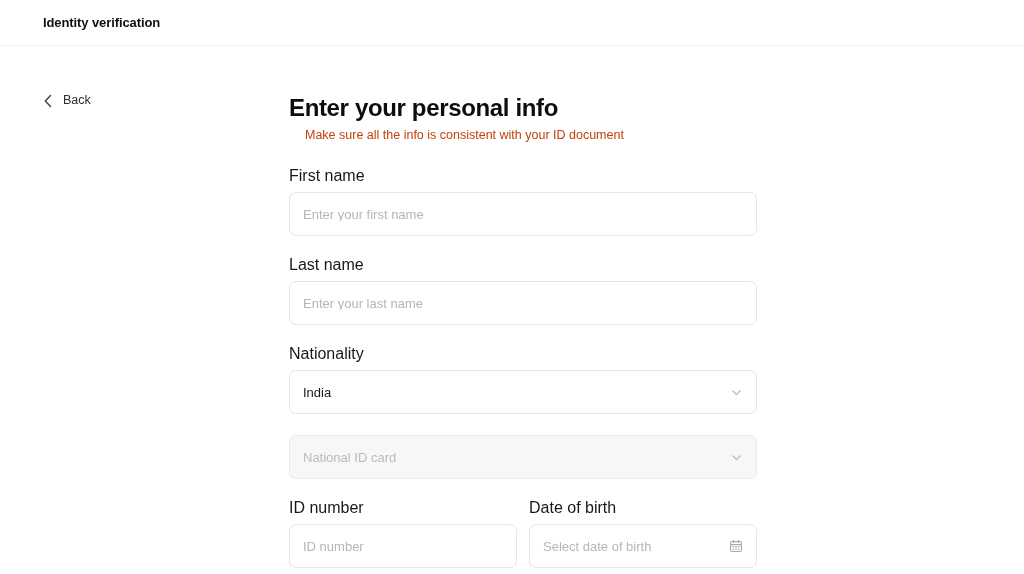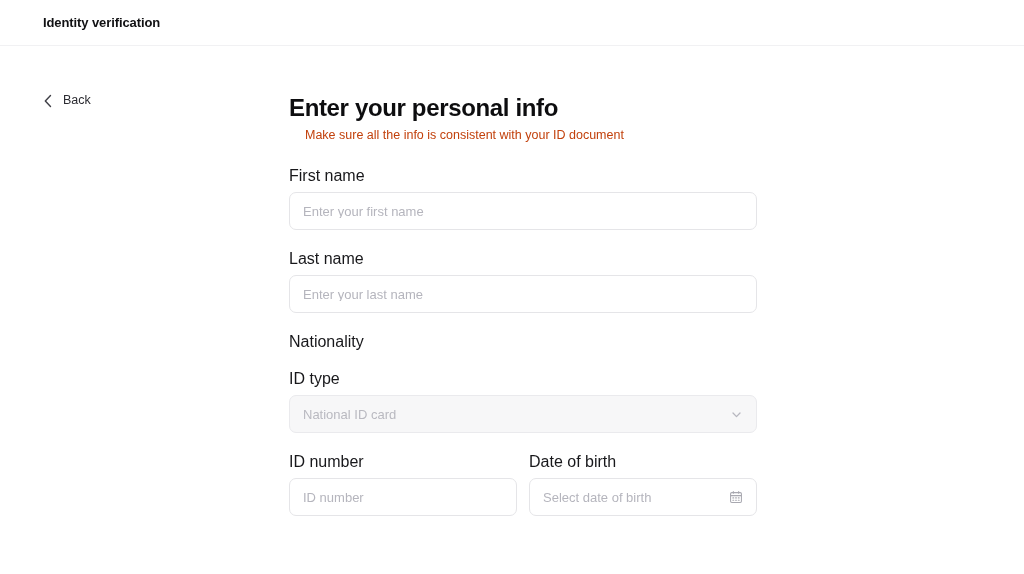--- a/index.html
+++ b/index.html
@@ -101,21 +101,21 @@
   .field-label {
     display: block;
     font-size: 16px;
     color: #18181b;
     line-height: 1;
     margin-bottom: 8px;
   }
 
   .control {
     position: relative;
-    height: 38px;
+    height: 44px;
     border: 1px solid #e5e5e8;
     border-radius: 7px;
     background: #ffffff;
     display: flex;
     align-items: center;
     padding: 0 13px;
     font-size: 13px;
     line-height: 1;
     cursor: text;
   }
@@ -205,24 +205,31 @@
 
       <div class="field">
         <label class="field-label">Last name</label>
         <div class="control">
           <span class="placeholder">Enter your last name</span>
         </div>
       </div>
 
       <div class="field">
         <label class="field-label">Nationality</label>
-      </div>
-
-      <div class="field">
-        <label class="field-label">ID type</label>
+        <div class="control select">
+          <span class="value">India</span>
+          <span class="chevron-down">
+            <svg viewBox="0 0 13 13" width="13" height="13" fill="none" stroke="currentColor" stroke-width="1.3" stroke-linecap="round" stroke-linejoin="round">
+              <polyline points="3,5 6.5,8.6 10,5"></polyline>
+            </svg>
+          </span>
+        </div>
+      </div>
+
+      <div class="field">
         <div class="control select disabled">
           <span class="placeholder">National ID card</span>
           <span class="chevron-down">
             <svg viewBox="0 0 13 13" width="13" height="13" fill="none" stroke="currentColor" stroke-width="1.3" stroke-linecap="round" stroke-linejoin="round">
               <polyline points="3,5 6.5,8.6 10,5"></polyline>
             </svg>
           </span>
         </div>
       </div>
 

